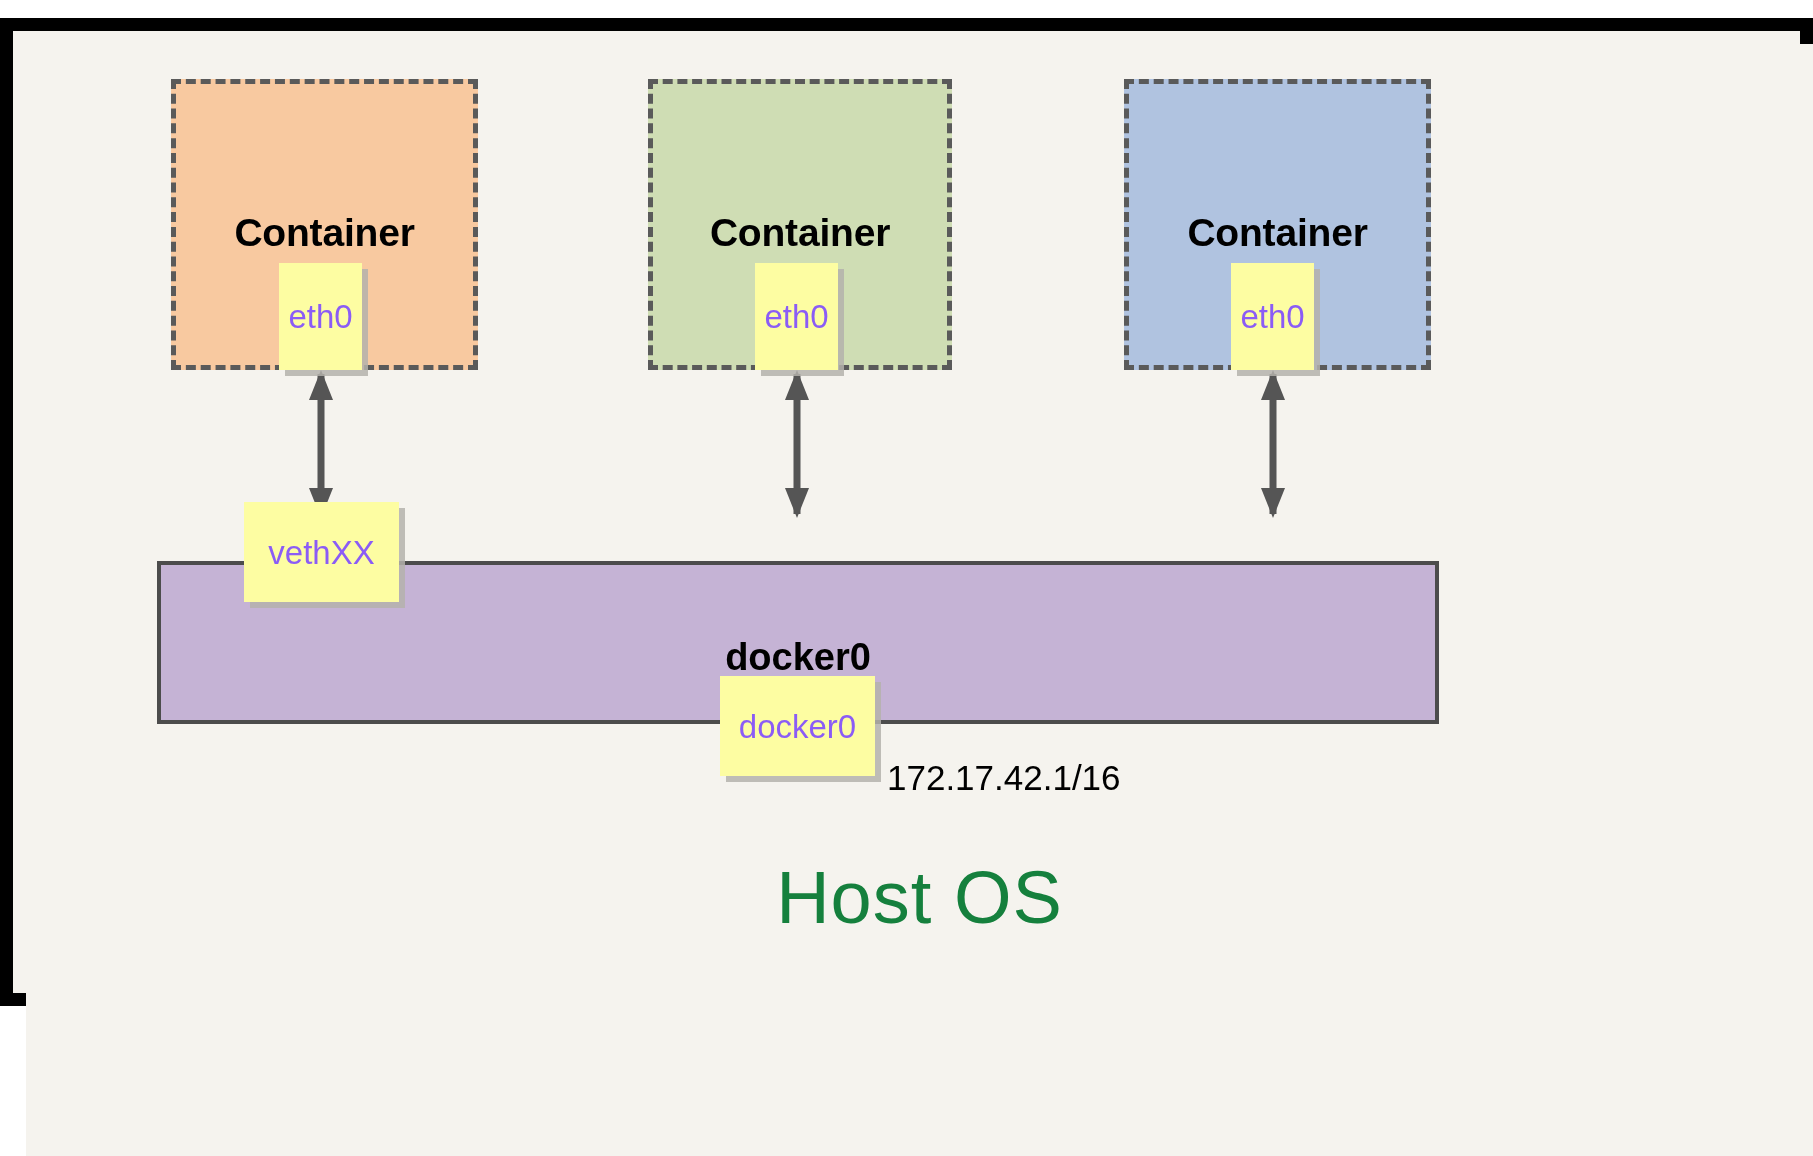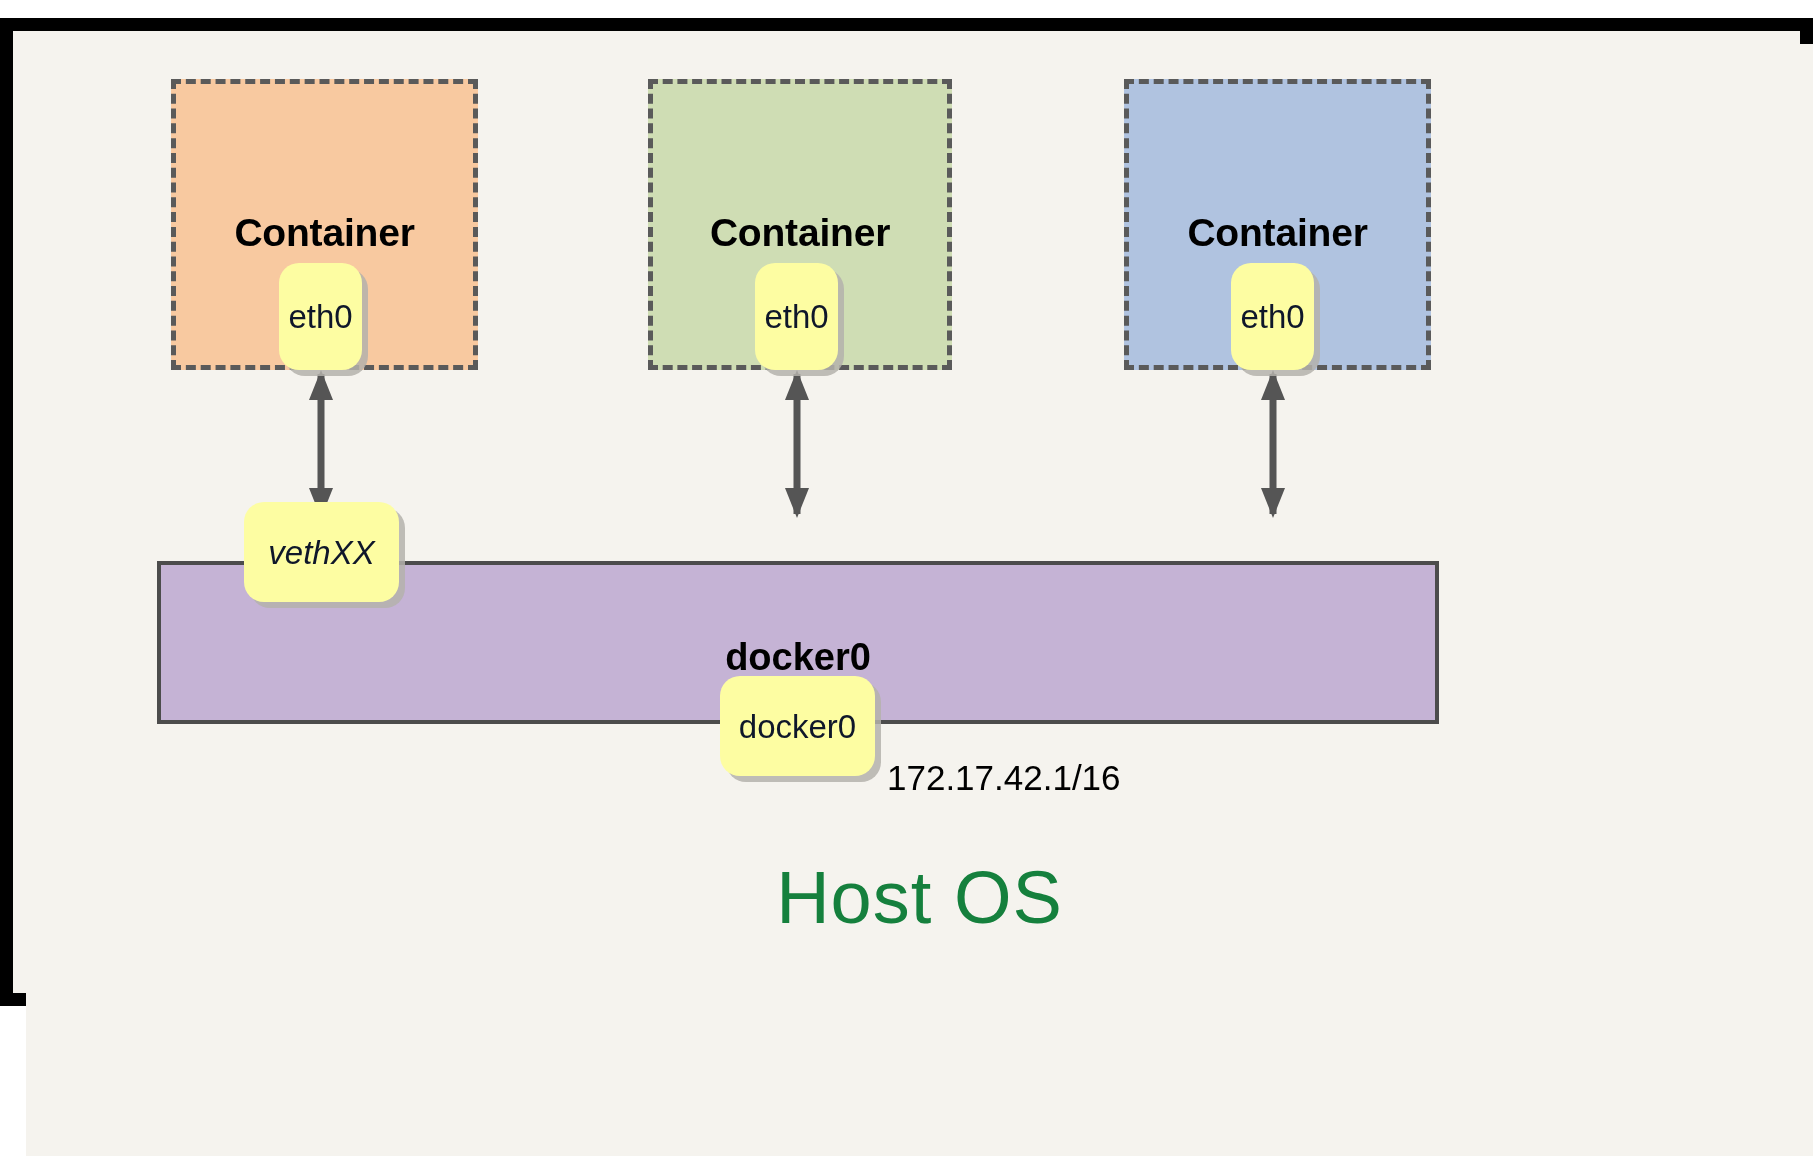--- a/index.html
+++ b/index.html
@@ -58,25 +58,24 @@
 
   
   .note {
     position: absolute;
     box-sizing: border-box;
     background: #FDFDA2;
     box-shadow: 6px 6px 0 0 rgba(180,178,172,0.85);
     display: flex;
     align-items: center;
     justify-content: center;
-    color: #0f172a;
+    color: #8b5cf6;
     font-size: 33px;
     line-height: 1;
     z-index: 6;
-    border-radius: 20px;
   }
 
   
   #docker-bar {
     position: absolute;
     box-sizing: border-box;
     background: #C5B3D5;
     border: 4px solid #4C4C4C;
     z-index: 2;
   }
@@ -129,21 +128,21 @@
       <div class="container-title" style="top:129px;">Container</div>
     </div>
     <div class="note" style="left:253px; top:219px; width:83px; height:107px;">eth0</div>
 
     <svg class="arrow-svg" style="left:283px; top:326px; width:24px; height:148px;" viewBox="0 0 24 148">
       <line x1="12" y1="4" x2="12" y2="144" stroke="#555555" stroke-width="7"></line>
       <polygon points="12,0 0,30 24,30" fill="#555555"></polygon>
       <polygon points="12,148 0,118 24,118" fill="#555555"></polygon>
     </svg>
 
-    <div class="note" style="left:218px; top:458px; width:155px; height:100px;font-style:italic;">vethXX</div>
+    <div class="note" style="left:218px; top:458px; width:155px; height:100px;">vethXX</div>
 
     <div class="container-box" style="left:622px; top:35px; width:304px; height:291px; background:#CFDDB4;">
       <div class="container-title" style="top:129px;">Container</div>
     </div>
     <div class="note" style="left:729px; top:219px; width:83px; height:107px;">eth0</div>
 
     <svg class="arrow-svg" style="left:759px; top:326px; width:24px; height:148px;" viewBox="0 0 24 148">
       <line x1="12" y1="4" x2="12" y2="144" stroke="#555555" stroke-width="7"></line>
       <polygon points="12,0 0,30 24,30" fill="#555555"></polygon>
       <polygon points="12,148 0,118 24,118" fill="#555555"></polygon>

